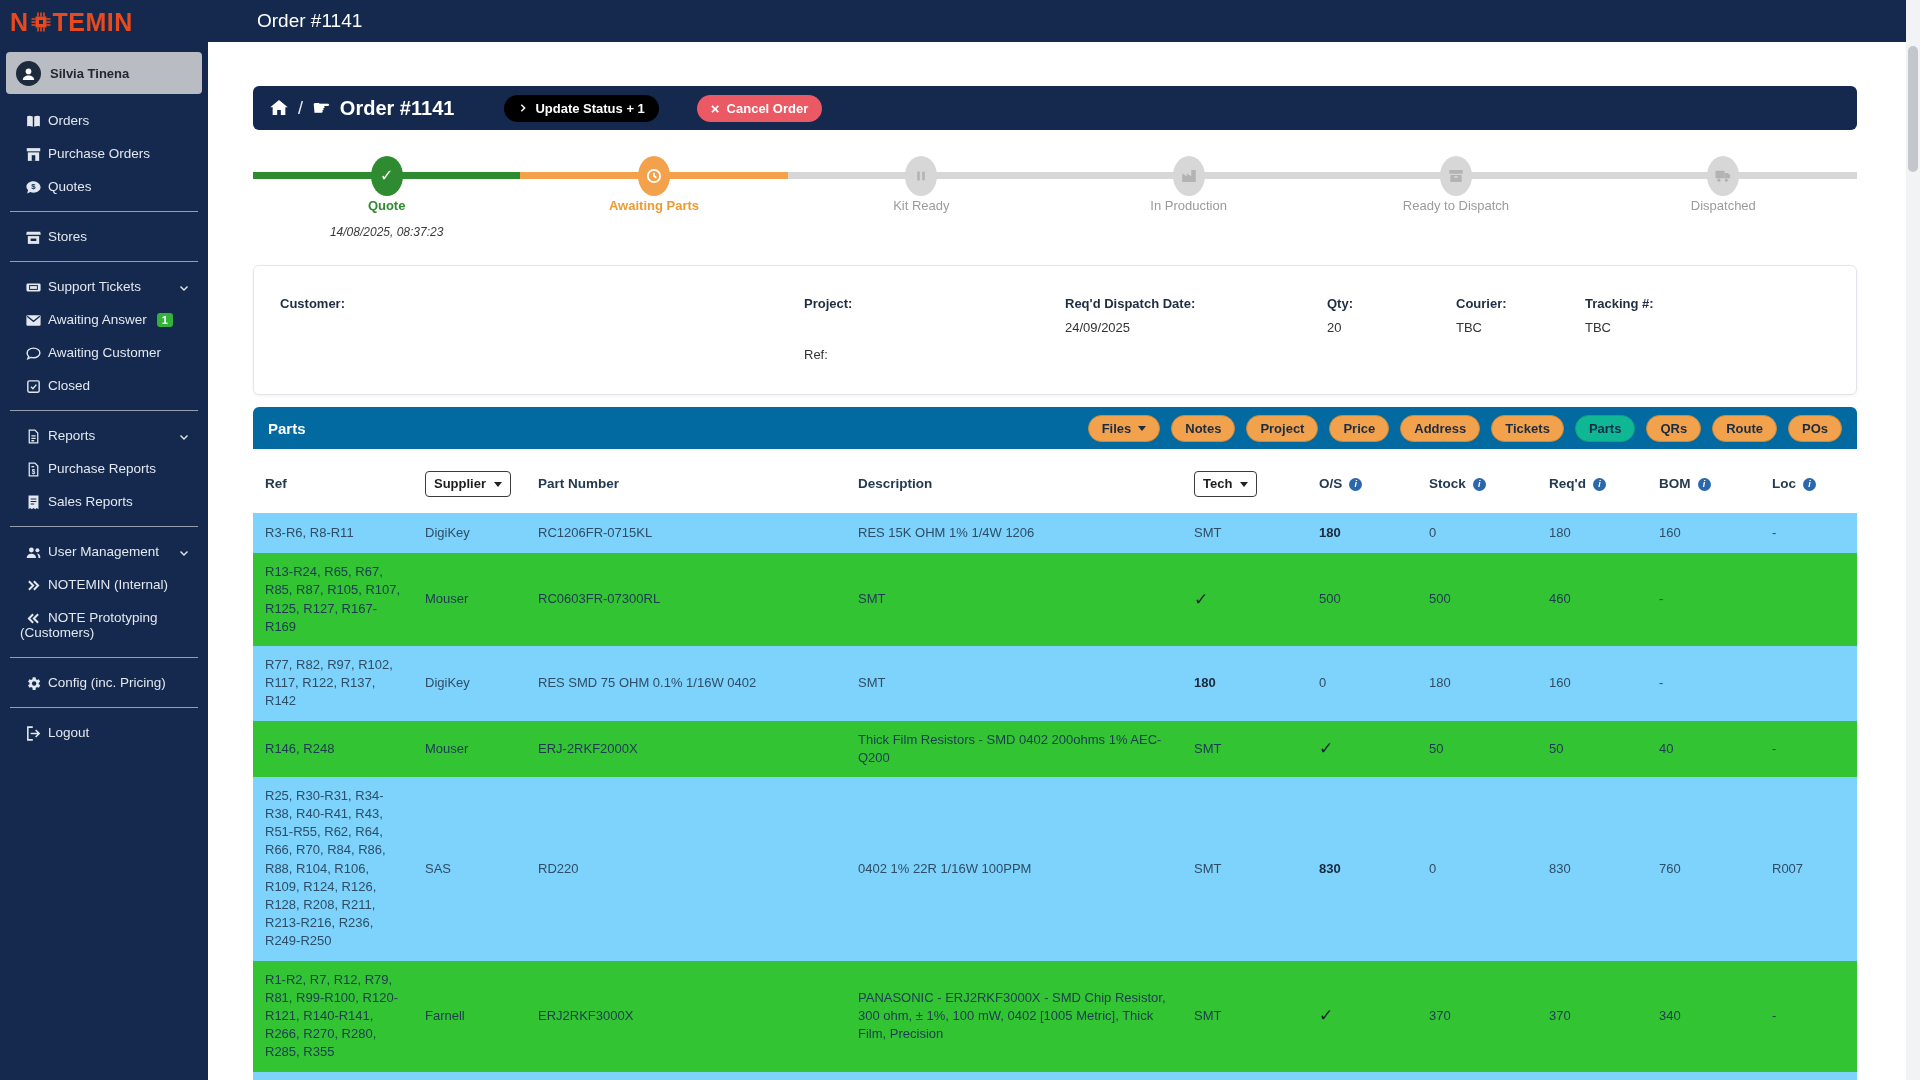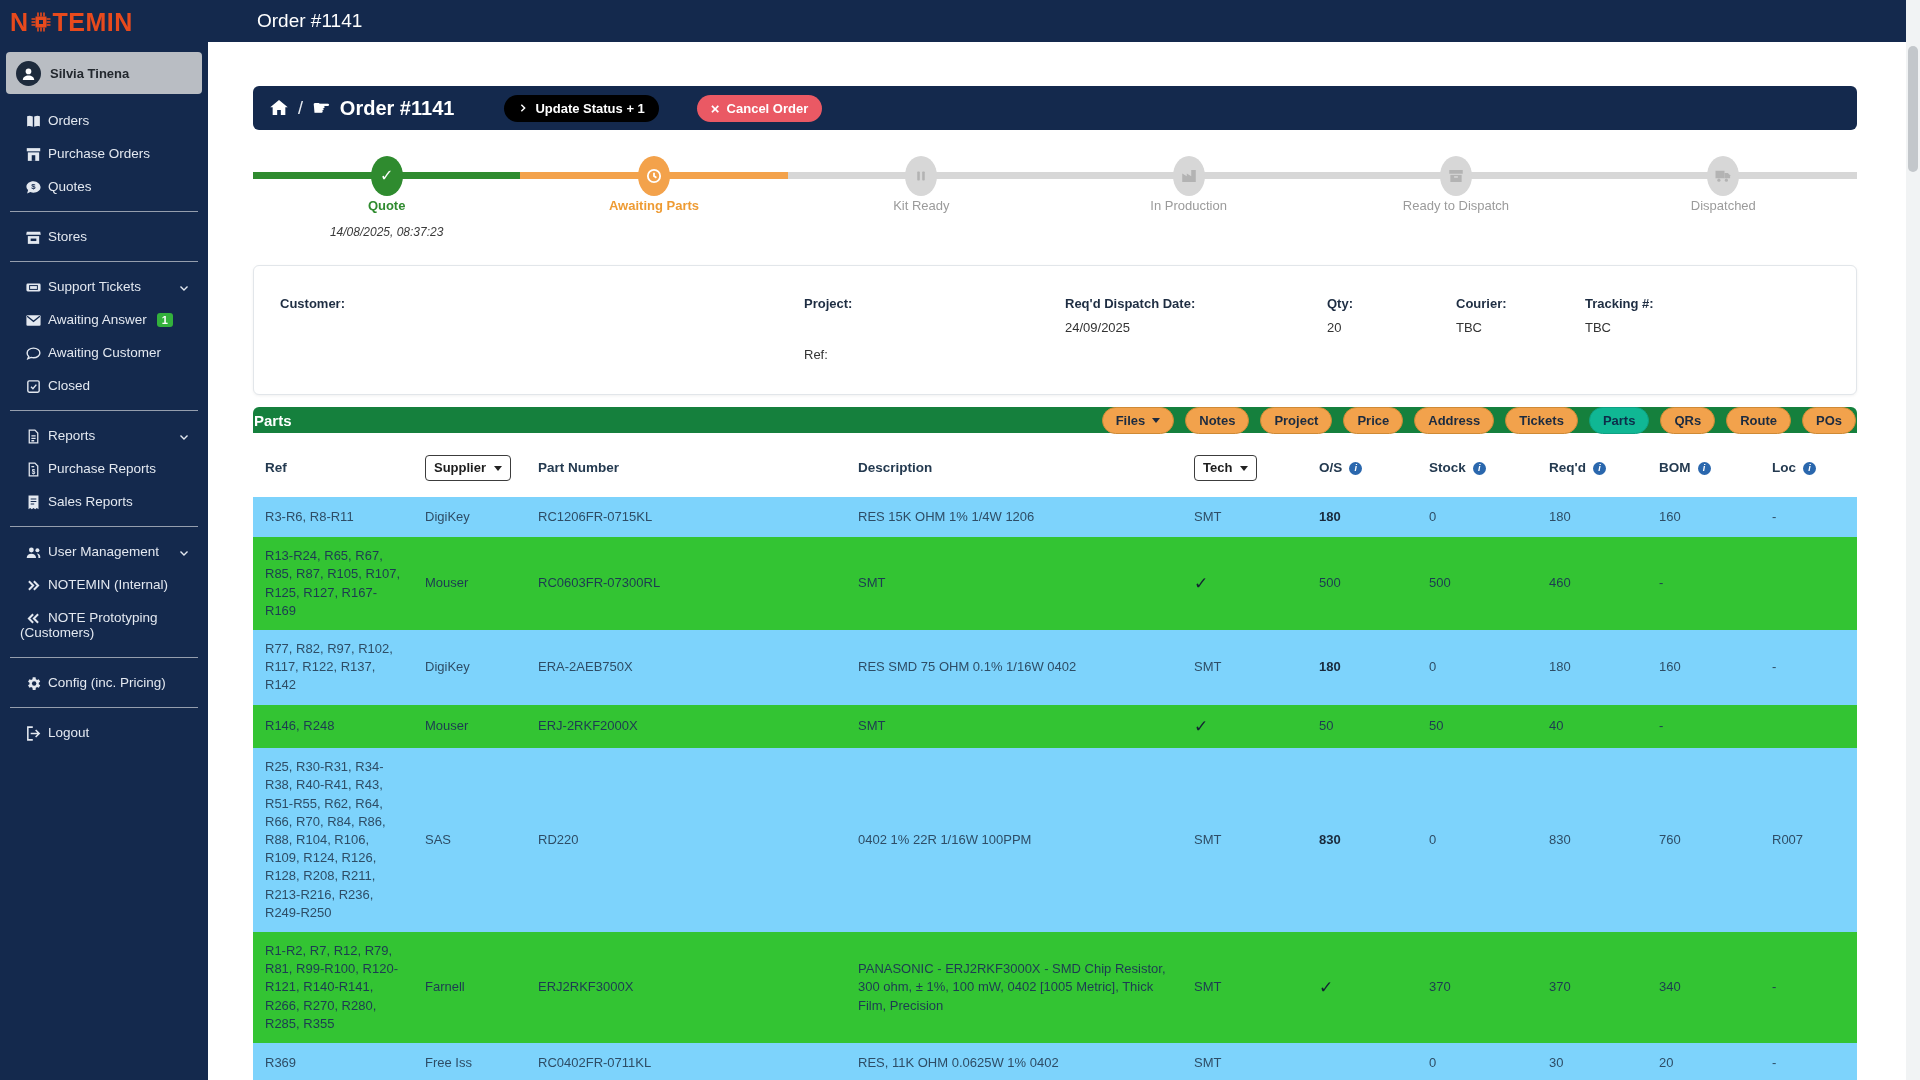--- a/index.html
+++ b/index.html
@@ -75,21 +75,21 @@
   .field:nth-child(3){left:811px}
   .field:nth-child(4){left:1073px}
   .field:nth-child(5){left:1202px}
   .field:nth-child(6){left:1331px}
   .flabel{font-weight:700;color:#1e2d42}
   .fvalue{margin-top:9px;color:#333;min-height:16px}
   .fsub{margin-top:11px;color:#333}
 
   
   .parts-card{margin-top:12px}
-  .parts-bar{height:26px;background:#15803d;border-radius:6px 6px 0 0;display:flex;align-items:center;padding:0 1px}
+  .parts-bar{height:42px;background:#0369a1;border-radius:6px 6px 0 0;display:flex;align-items:center;padding:0 15px}
   .parts-title{color:#fff;font-size:15px;font-weight:700}
   .pill-group{margin-left:auto;display:flex;gap:11px}
   .pill{height:27px;border-radius:14px;background:#f2a24c;border:1px solid #cf8a35;color:#1c2b40;font-size:13px;font-weight:600;display:flex;align-items:center;padding:0 13px;cursor:pointer;font-family:inherit}
   .pill.active{background:#10b794;border-color:#0ea183;color:#0d2c49;font-weight:700}
   .caret{width:0;height:0;border-left:4px solid transparent;border-right:4px solid transparent;border-top:5px solid #1c2b40;margin-left:7px}
 
   
   .table{width:1604px}
   .trow{display:grid;grid-template-columns:160px 113px 320px 336px 125px 110px 120px 110px 113px 97px;align-items:center;min-height:40px}
   .cell{padding:10px 12px;font-size:13px;color:#2e4d66;line-height:1.4}
@@ -494,33 +494,33 @@
               <div class="cell">SMT</div>
               <div class="cell"><span class="check glyph">✓</span></div>
               <div class="cell">500</div>
               <div class="cell">500</div>
               <div class="cell">460</div>
               <div class="cell">-</div>
             </div>
             <div class="trow blue">
               <div class="cell">R77, R82, R97, R102, R117, R122, R137, R142</div>
               <div class="cell">DigiKey</div>
-              <div class="cell">ERA-2AEB750X</div>
               <div class="cell">RES SMD 75 OHM 0.1% 1/16W 0402</div>
               <div class="cell">SMT</div>
               <div class="cell"><span class="os-val">180</span></div>
               <div class="cell">0</div>
               <div class="cell">180</div>
               <div class="cell">160</div>
               <div class="cell">-</div>
             </div>
             <div class="trow green">
               <div class="cell">R146, R248</div>
               <div class="cell">Mouser</div>
               <div class="cell">ERJ-2RKF2000X</div>
+              <div class="cell">Thick Film Resistors - SMD 0402 200ohms 1% AEC-Q200</div>
               <div class="cell">SMT</div>
               <div class="cell"><span class="check glyph">✓</span></div>
               <div class="cell">50</div>
               <div class="cell">50</div>
               <div class="cell">40</div>
               <div class="cell">-</div>
             </div>
             <div class="trow blue">
               <div class="cell">R25, R30-R31, R34-R38, R40-R41, R43, R51-R55, R62, R64, R66, R70, R84, R86, R88, R104, R106, R109, R124, R126, R128, R208, R211, R213-R216, R236, R249-R250</div>
               <div class="cell">SAS</div>

